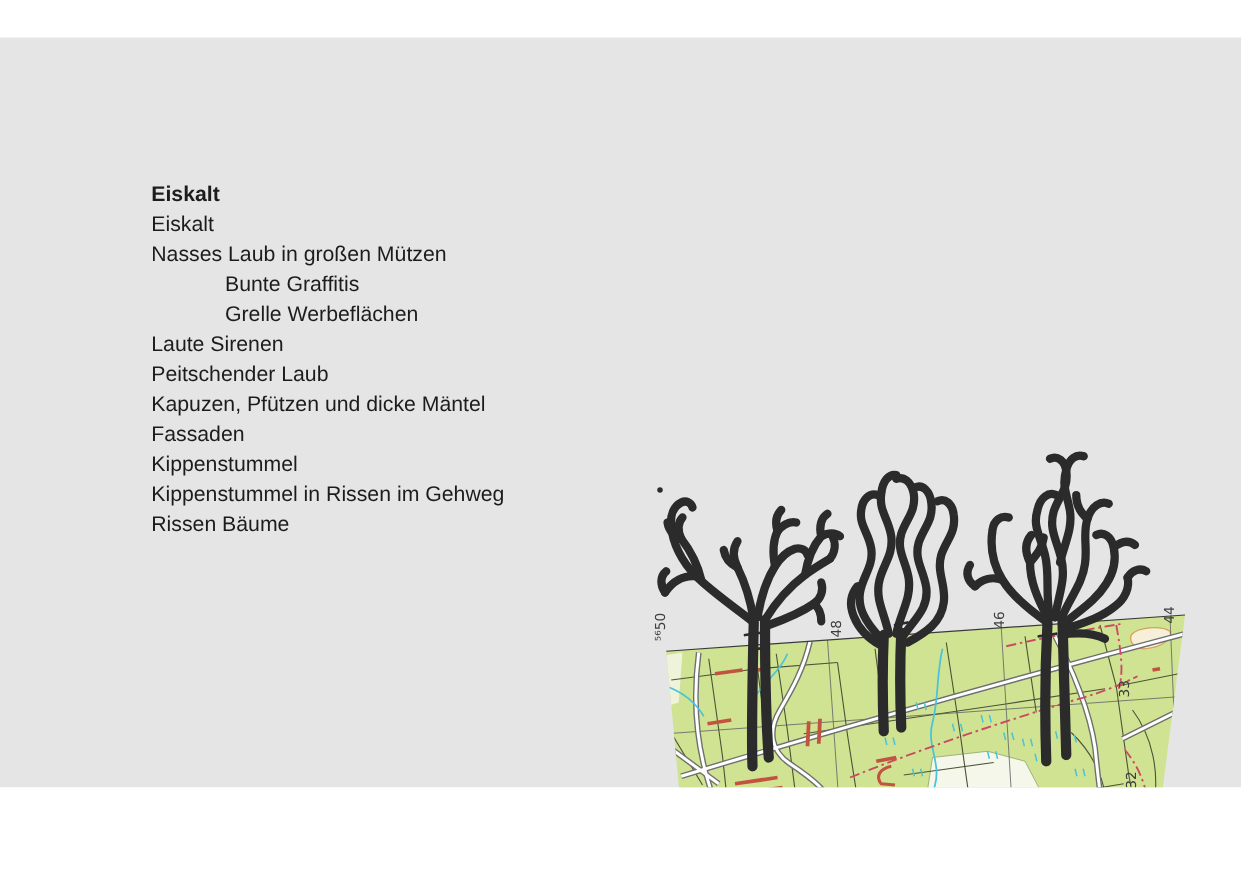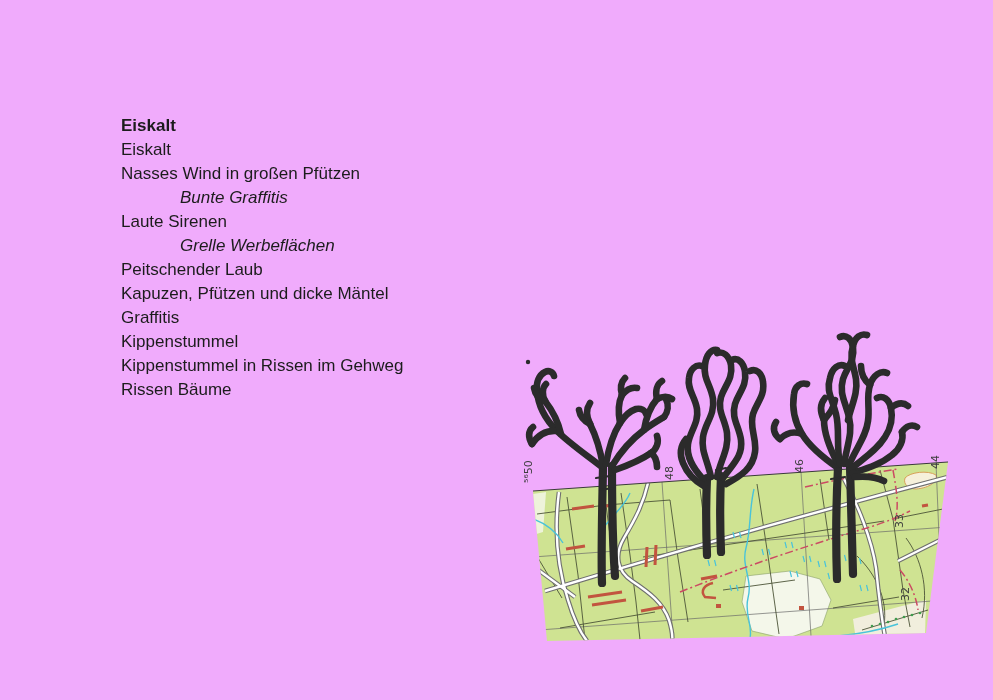--- a/index.html
+++ b/index.html
@@ -1,39 +1,39 @@
 <!DOCTYPE html>
 <html><head>
 <meta charset="utf-8">
 <style>
   html,body{margin:0;padding:0;background:#ffffff;}
-  .page{position:relative;width:993px;height:700px;background:#f0abfc;overflow:hidden;
-        font-family:"Liberation Sans","DejaVu Sans",sans-serif;}
+  .page{position:relative;width:993px;height:600px;background:#e5e5e5;overflow:hidden;
+        font-family:"Liberation Sans","DejaVu Sans",sans-serif;margin-top:30px;}
   .poem{position:absolute;left:121px;top:114px;color:#1c1c1c;font-size:17px;line-height:24px;white-space:nowrap;}
   .poem-title{font-weight:bold;}
   .poem-line{font-weight:normal;}
-  .poem-line.ital{font-style:italic;padding-left:59px;}
+  .poem-line.ital{padding-left:59px;}
   .illustration{position:absolute;left:0;top:0;width:993px;height:700px;}
   .gridlabel{font-family:"DejaVu Sans","Liberation Sans",sans-serif;font-size:11px;fill:#3e3e3e;}
 </style>
 </head>
 <body>
 
 <div class="page">
 
   <div class="poem">
     <div class="poem-title">Eiskalt</div>
     <div class="poem-line">Eiskalt</div>
-    <div class="poem-line">Nasses Wind in großen Pfützen</div>
+    <div class="poem-line">Nasses Laub in großen Mützen</div>
     <div class="poem-line ital">Bunte Graffitis</div>
+    <div class="poem-line ital">Grelle Werbeflächen</div>
     <div class="poem-line">Laute Sirenen</div>
-    <div class="poem-line ital">Grelle Werbeflächen</div>
     <div class="poem-line">Peitschender Laub</div>
     <div class="poem-line">Kapuzen, Pfützen und dicke Mäntel</div>
-    <div class="poem-line">Graffitis</div>
+    <div class="poem-line">Fassaden</div>
     <div class="poem-line">Kippenstummel</div>
     <div class="poem-line">Kippenstummel in Rissen im Gehweg</div>
     <div class="poem-line">Rissen Bäume</div>
   </div>
 
   <svg class="illustration" viewBox="0 0 993 700" xmlns="http://www.w3.org/2000/svg">
     <defs>
       <clipPath id="mapclip">
         <polygon points="533,491 948,462 926,633 547,641"></polygon>
       </clipPath>

